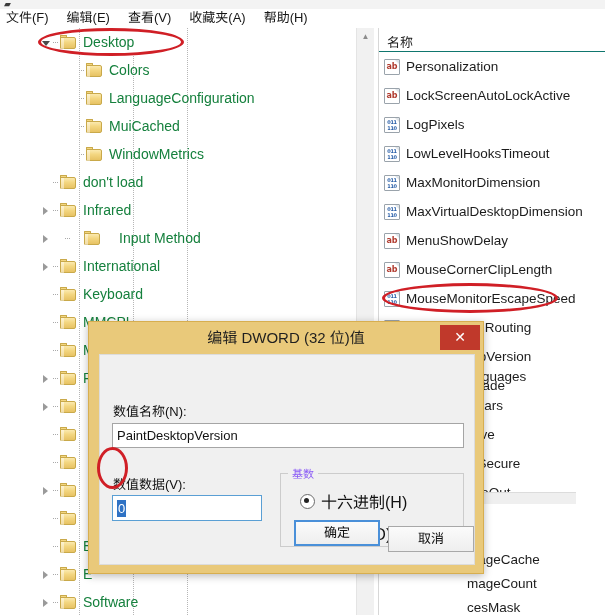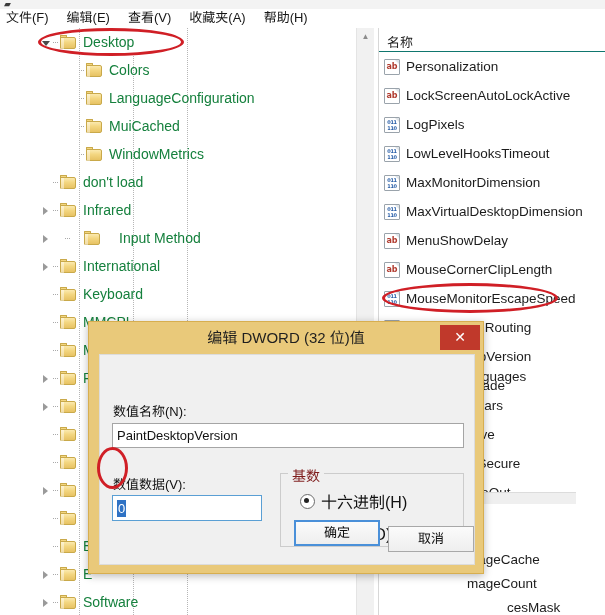--- a/index.html
+++ b/index.html
@@ -338,22 +338,22 @@
     width: 184px; height: 74px;
     border: 1px solid #cccccc;
     background: transparent;
     box-sizing: border-box;
   }
   #base-legend {
     position: absolute;
     left: 188px; top: 110px;
     background: #f0f0f0;
     padding: 0 4px;
-    font-size: 14px;
-    color: #7f1d1d;
+    font-size: 11px;
+    color: #8b5cf6;
   }
   .radio-row {
     position: absolute;
     display: flex;
     align-items: center;
     font-size: 16px;
     color: #111111;
     white-space: nowrap;
     cursor: default;
   }
@@ -740,21 +740,21 @@
       </div>
     <div id="occluded-rows">
         <div style="position: absolute; left: 88px; top: 341px; font-size: 13.5px; color: rgb(28, 28, 28); white-space: nowrap;">anguages</div>
         <div style="position: absolute; left: 88px; top: 370px; font-size: 13.5px; color: rgb(28, 28, 28); white-space: nowrap;">Chars</div>
         <div style="position: absolute; left: 88px; top: 399px; font-size: 13.5px; color: rgb(28, 28, 28); white-space: nowrap;">ctive</div>
         <div style="position: absolute; left: 88px; top: 428px; font-size: 13.5px; color: rgb(28, 28, 28); white-space: nowrap;">IsSecure</div>
         <div style="position: absolute; left: 88px; top: 457px; font-size: 13.5px; color: rgb(28, 28, 28); white-space: nowrap;">imeOut</div>
         <div style="position: absolute; left: 88px; top: 503px; font-size: 13.5px; color: rgb(28, 28, 28); white-space: nowrap;">r</div>
         <div style="position: absolute; left: 88px; top: 524px; font-size: 13.5px; color: rgb(28, 28, 28); white-space: nowrap;">mageCache</div>
         <div style="position: absolute; left: 88px; top: 548px; font-size: 13.5px; color: rgb(28, 28, 28); white-space: nowrap;">mageCount</div>
-        <div style="position: absolute; left: 88px; top: 572px; font-size: 13.5px; color: rgb(28, 28, 28); white-space: nowrap; margin-left: 40px;">cesMask</div>
+        <div style="position: absolute; left: 88px; top: 572px; font-size: 13.5px; color: rgb(28, 28, 28); white-space: nowrap;">cesMask</div>
       </div>
   </div>
 
   <div id="list-hscroll">
     <div class="thumb"></div>
   </div>
   <div id="hscroll-arrow"></div>
 
   <div id="dialog">
     <div id="dlg-titlebar">

